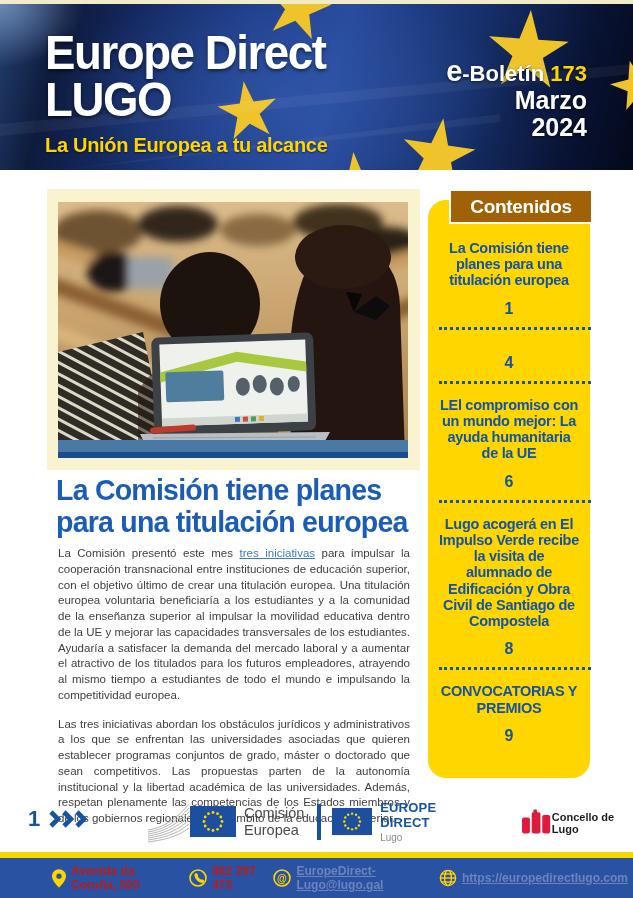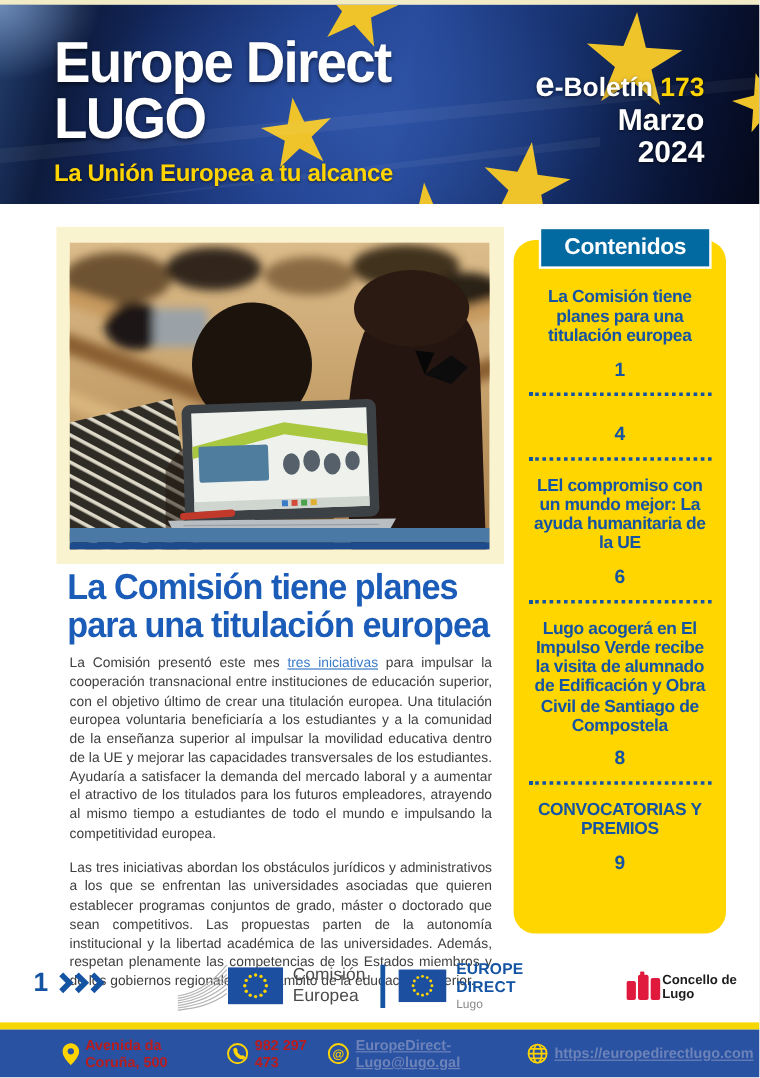--- a/index.html
+++ b/index.html
@@ -50,27 +50,27 @@
     letter-spacing:-0.8px; transform:scaleX(0.95); transform-origin:left top;
   }
   .body-copy {
     position:absolute; left:58px; top:546px; width:352px;
     color:#3e3e3e; font-size:11.5px; line-height:1.37; text-align:justify;
   }
   .body-copy p + p { margin-top:13px; }
   .inline-link { color:#3a7bc8; text-decoration:underline; cursor:pointer; }
   
   .toc-box {
-    position:absolute; left:428px; top:200px; width:177px; height:578px;
+    position:absolute; left:428px; top:200px; width:162px; height:578px;
     background:#ffd600; border-radius:18px; padding:40px 11px 10px;
     display:flex; flex-direction:column; align-items:center;
   }
   .toc-badge {
     position:absolute; left:451px; top:191px; width:140px; height:31px;
-    background:#0369a1; color:#fff; font-weight:bold; font-size:19px;
+    background:#a16207; color:#fff; font-weight:bold; font-size:19px;
     text-align:center; line-height:31px; box-shadow:0 0 0 2px #ffffff;
     letter-spacing:-0.3px;
   }
   .toc-item { width:100%; text-align:center; cursor:pointer; }
   .toc-label {
     color:#1553a3; font-weight:bold; font-size:14.5px; line-height:1.12;
     letter-spacing:-0.3px;
   }
   .toc-page { color:#1553a3; font-weight:bold; font-size:16px; margin-top:11px; }
   .toc-sep {

